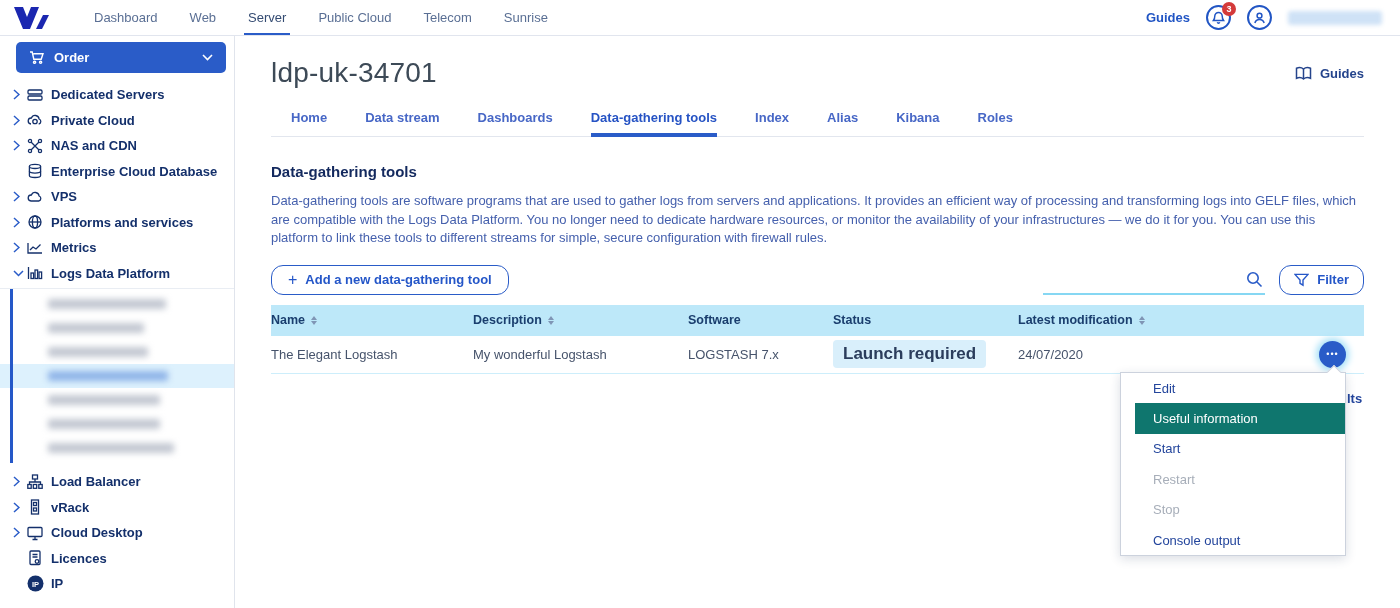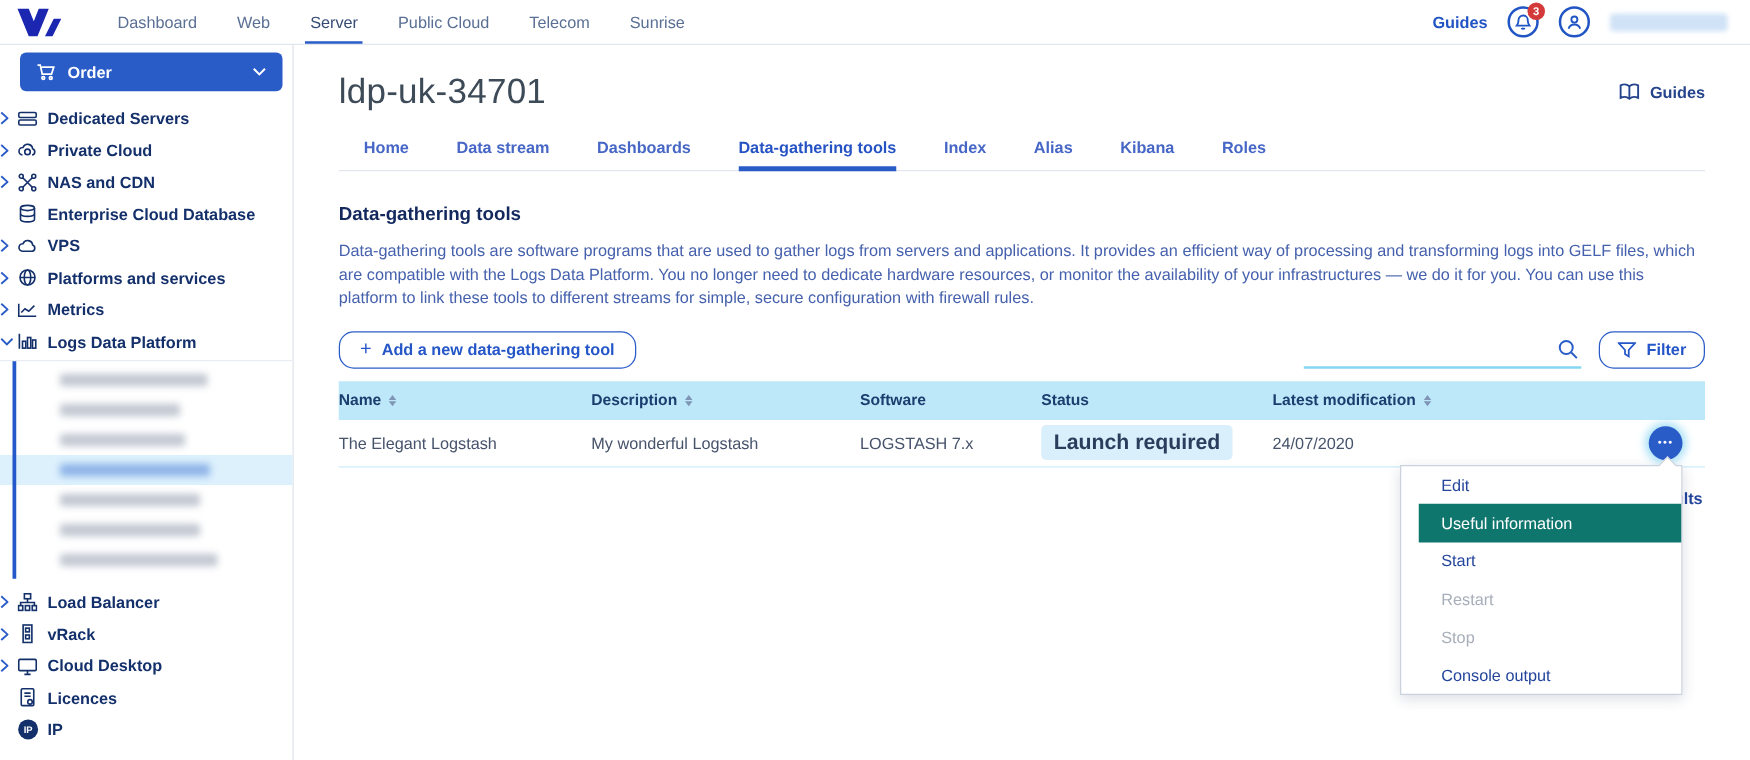--- a/index.html
+++ b/index.html
@@ -28,21 +28,21 @@
   
   .app { display:flex; height:572px; }
 
   
   .sidebar { width:235px; border-right:1px solid #e0e4ec; padding-top:6px; flex-shrink:0; }
   .order-btn { margin:0 16px; width:210px; height:31px; background:#2a5cc8; border:none; border-radius:5px;
     color:#fff; font-weight:700; font-size:13px; display:flex; align-items:center; gap:9px;
     padding:0 13px; cursor:pointer; font-family:inherit; }
   .order-btn .spacer { flex:1; }
   .side-nav { margin-top:9px; }
-  .nav-item { height:25.5px; display:flex; align-items:center; cursor:pointer; }
+  .nav-item { height:25.5px; display:flex; align-items:center; padding-left:13px; cursor:pointer; }
   .nav-item .chev { width:14px; display:flex; align-items:center; color:#2a5cc8; flex-shrink:0; }
   .nav-item .nicon { width:19px; display:flex; align-items:center; color:#14306b; flex-shrink:0; }
   .nav-item .nlabel { margin-left:5px; font-size:13px; font-weight:700; color:#14306b; white-space:nowrap; }
   .submenu { margin-top:2px; border-top:1px solid #e9edf3; position:relative; padding:3px 0; }
   .submenu .sub-bar { position:absolute; left:10px; top:0; bottom:0; width:3px; background:#2558c8; }
   .sub-row { height:24px; display:flex; align-items:center; padding-left:48px; cursor:pointer; }
   .sub-row.selected { background:#ddf1fd; }
   .sub-blur { height:10px; background:#c3c8d2; border-radius:2px; filter:blur(3px); }
   .sub-row.selected .sub-blur { background:#8fb4e8; }
   .bottom-nav { margin-top:6px; }

